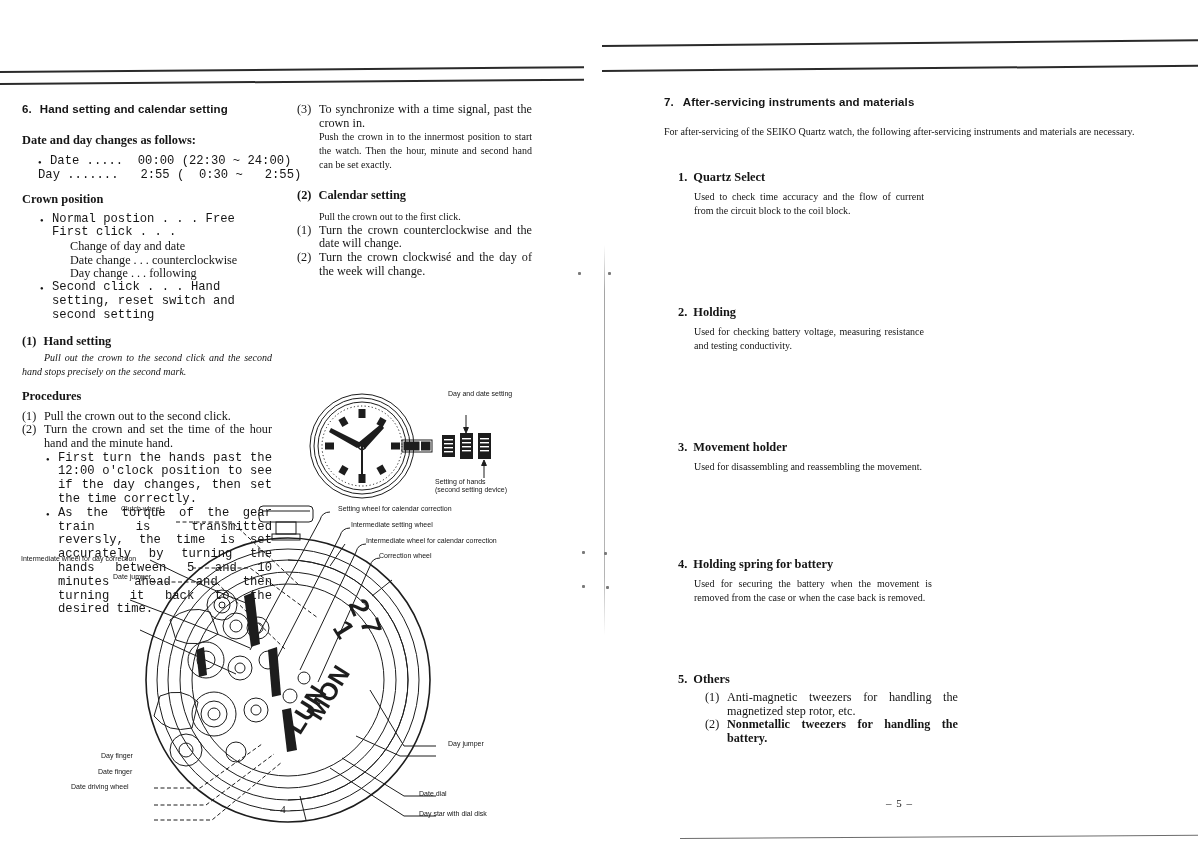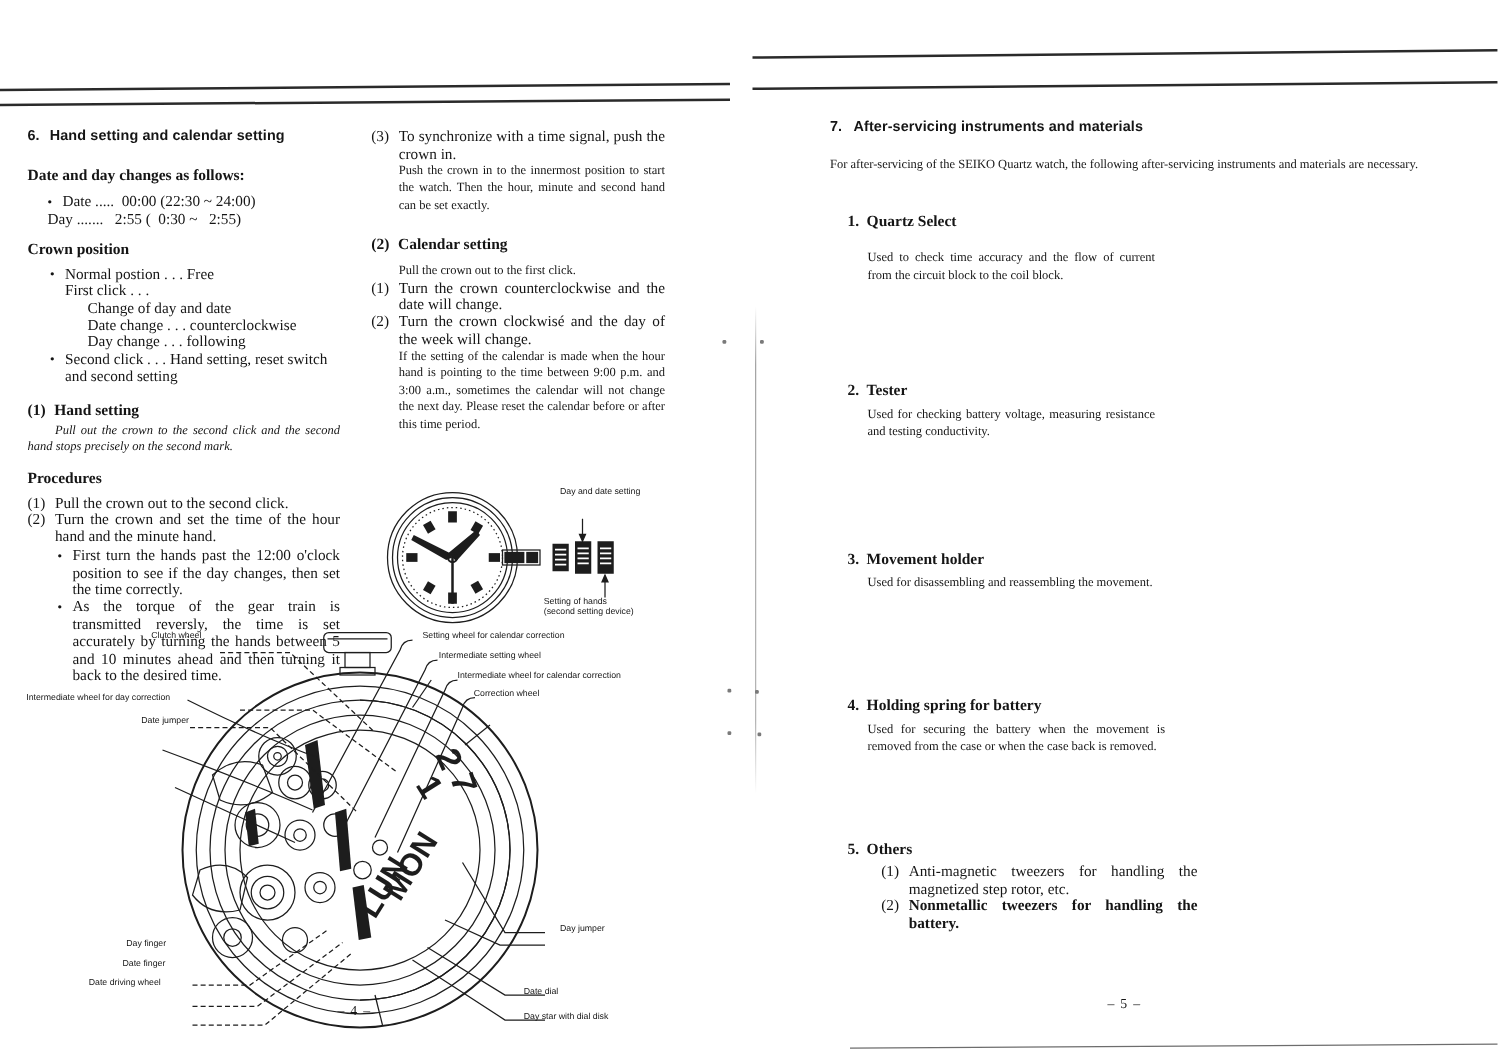--- a/index.html
+++ b/index.html
@@ -22,21 +22,21 @@
   .speck{position:absolute;width:3px;height:3px;background:#7a7a7a;border-radius:1px;}
 
   
   .h-sec{font-family:"Liberation Sans", sans-serif;font-weight:bold;font-size:11.5px;letter-spacing:.1px;}
   .h-sub{font-weight:bold;font-size:12.4px;}
   .body{font-size:10px;line-height:13.6px;text-align:justify;}
   .body-l{font-size:12.2px;line-height:13.6px;}
 
   .col{position:absolute;}
   ul.bul{list-style:none;margin:0;padding:0;}
-  ul.bul>li{position:relative;padding-left:12px;font-size:12.2px;line-height:13.8px;}
+  ul.bul>li{position:relative;padding-left:12px;font-size:12.2px;line-height:13.8px;font-family:Liberation Mono, monospace;}
   ul.bul>li:before{content:"\25CF";position:absolute;left:0;top:0;font-size:6px;line-height:15px;}
   .num-row{display:flex;font-size:12.2px;line-height:13.7px;}
   .num-row .n{width:22px;flex:none;}
   .num-row .t{flex:1;text-align:justify;}
   .mono-sp{white-space:pre;}
 
   
   .dia{position:absolute;}
   .cap{font-family:"Liberation Sans", sans-serif;font-size:7px;line-height:8.6px;}
   .pgno{position:absolute;font-size:11px;letter-spacing:1px;}
@@ -119,41 +119,40 @@
       <li style="text-align:justify;">
         <span>As the torque of the gear train is transmitted reversly, the time is set accurately by turning the hands between 5 and 10 minutes ahead and then turning it back to the desired time.</span>
       </li>
     </ul>
   </div>
 
   <div class="col" style="left:297px;top:103px;width:235px;">
 
     <div class="num-row">
       <span class="n">(3)</span>
-      <span class="t">To synchronize with a time signal, push the crown in.</span>
+      <span class="t">To synchronize with a time signal, past the crown in.</span>
     </div>
     <div class="body" style="padding-left:22px;">Push the crown in to the innermost position to start the watch. Then the hour, minute and second hand can be set exactly.</div>
 
     <div style="display:flex;gap:7px;margin-top:17px;">
       <span class="h-sub">(2)</span>
       <span class="h-sub">Calendar setting</span>
     </div>
 
     <div class="body" style="margin-top:7px;padding-left:22px;">Pull the crown out to the first click.</div>
 
     <div class="num-row">
       <span class="n">(1)</span>
       <span class="t">Turn the crown counterclockwise and the date will change.</span>
     </div>
     <div class="num-row">
       <span class="n">(2)</span>
       <span class="t">Turn the crown clockwisé and the day of the week will change.</span>
     </div>
 
-    <div class="body" style="padding-left:22px;">If the setting of the calendar is made when the hour hand is pointing to the time between 9:00 p.m. and 3:00 a.m., sometimes the calendar will not change the next day. Please reset the calendar before or after this time period.</div>
   </div>
 
   <div class="dia" style="left:307px;top:392px;width:240px;height:108px;">
     <svg width="240" height="108" viewBox="0 0 240 108">
       <g>
         <ellipse cx="55" cy="54" rx="52" ry="52" class="st"></ellipse>
         <ellipse cx="55" cy="54" rx="48" ry="48" class="st"></ellipse>
         <ellipse cx="55" cy="54" rx="44" ry="44" class="st"></ellipse>
         <ellipse cx="55" cy="54" rx="40" ry="40" class="st" stroke-dasharray="1.2 2.4"></ellipse>
       </g>
@@ -350,27 +349,27 @@
       <span class="h-sec">After-servicing instruments and materials</span>
     </div>
     <div class="body" style="margin-top:17px;width:506px;">For after-servicing of the SEIKO Quartz watch, the following after-servicing instruments and materials are necessary.</div>
   </div>
 
   <div class="col" style="left:80px;top:170px;width:260px;">
     <div style="display:flex;gap:6px;">
       <span class="h-sub">1.</span>
       <span class="h-sub">Quartz Select</span>
     </div>
-    <div class="body" style="margin-top:15px;padding-left:16px;width:230px;">Used to check time accuracy and the flow of current from the circuit block to the coil block.</div>
+    <div class="body" style="margin-top:5px;padding-left:16px;width:230px;">Used to check time accuracy and the flow of current from the circuit block to the coil block.</div>
   </div>
 
   <div class="col" style="left:80px;top:305px;width:260px;">
     <div style="display:flex;gap:6px;">
       <span class="h-sub">2.</span>
-      <span class="h-sub">Tester</span>
+      <span class="h-sub">Holding</span>
     </div>
     <div class="body" style="margin-top:5px;padding-left:16px;width:230px;">Used for checking battery voltage, measuring resistance and testing conductivity.</div>
   </div>
 
   <div class="col" style="left:80px;top:440px;width:280px;">
     <div style="display:flex;gap:6px;">
       <span class="h-sub">3.</span>
       <span class="h-sub">Movement holder</span>
     </div>
     <div class="body" style="margin-top:5px;padding-left:16px;width:255px;">Used for disassembling and reassembling the movement.</div>

